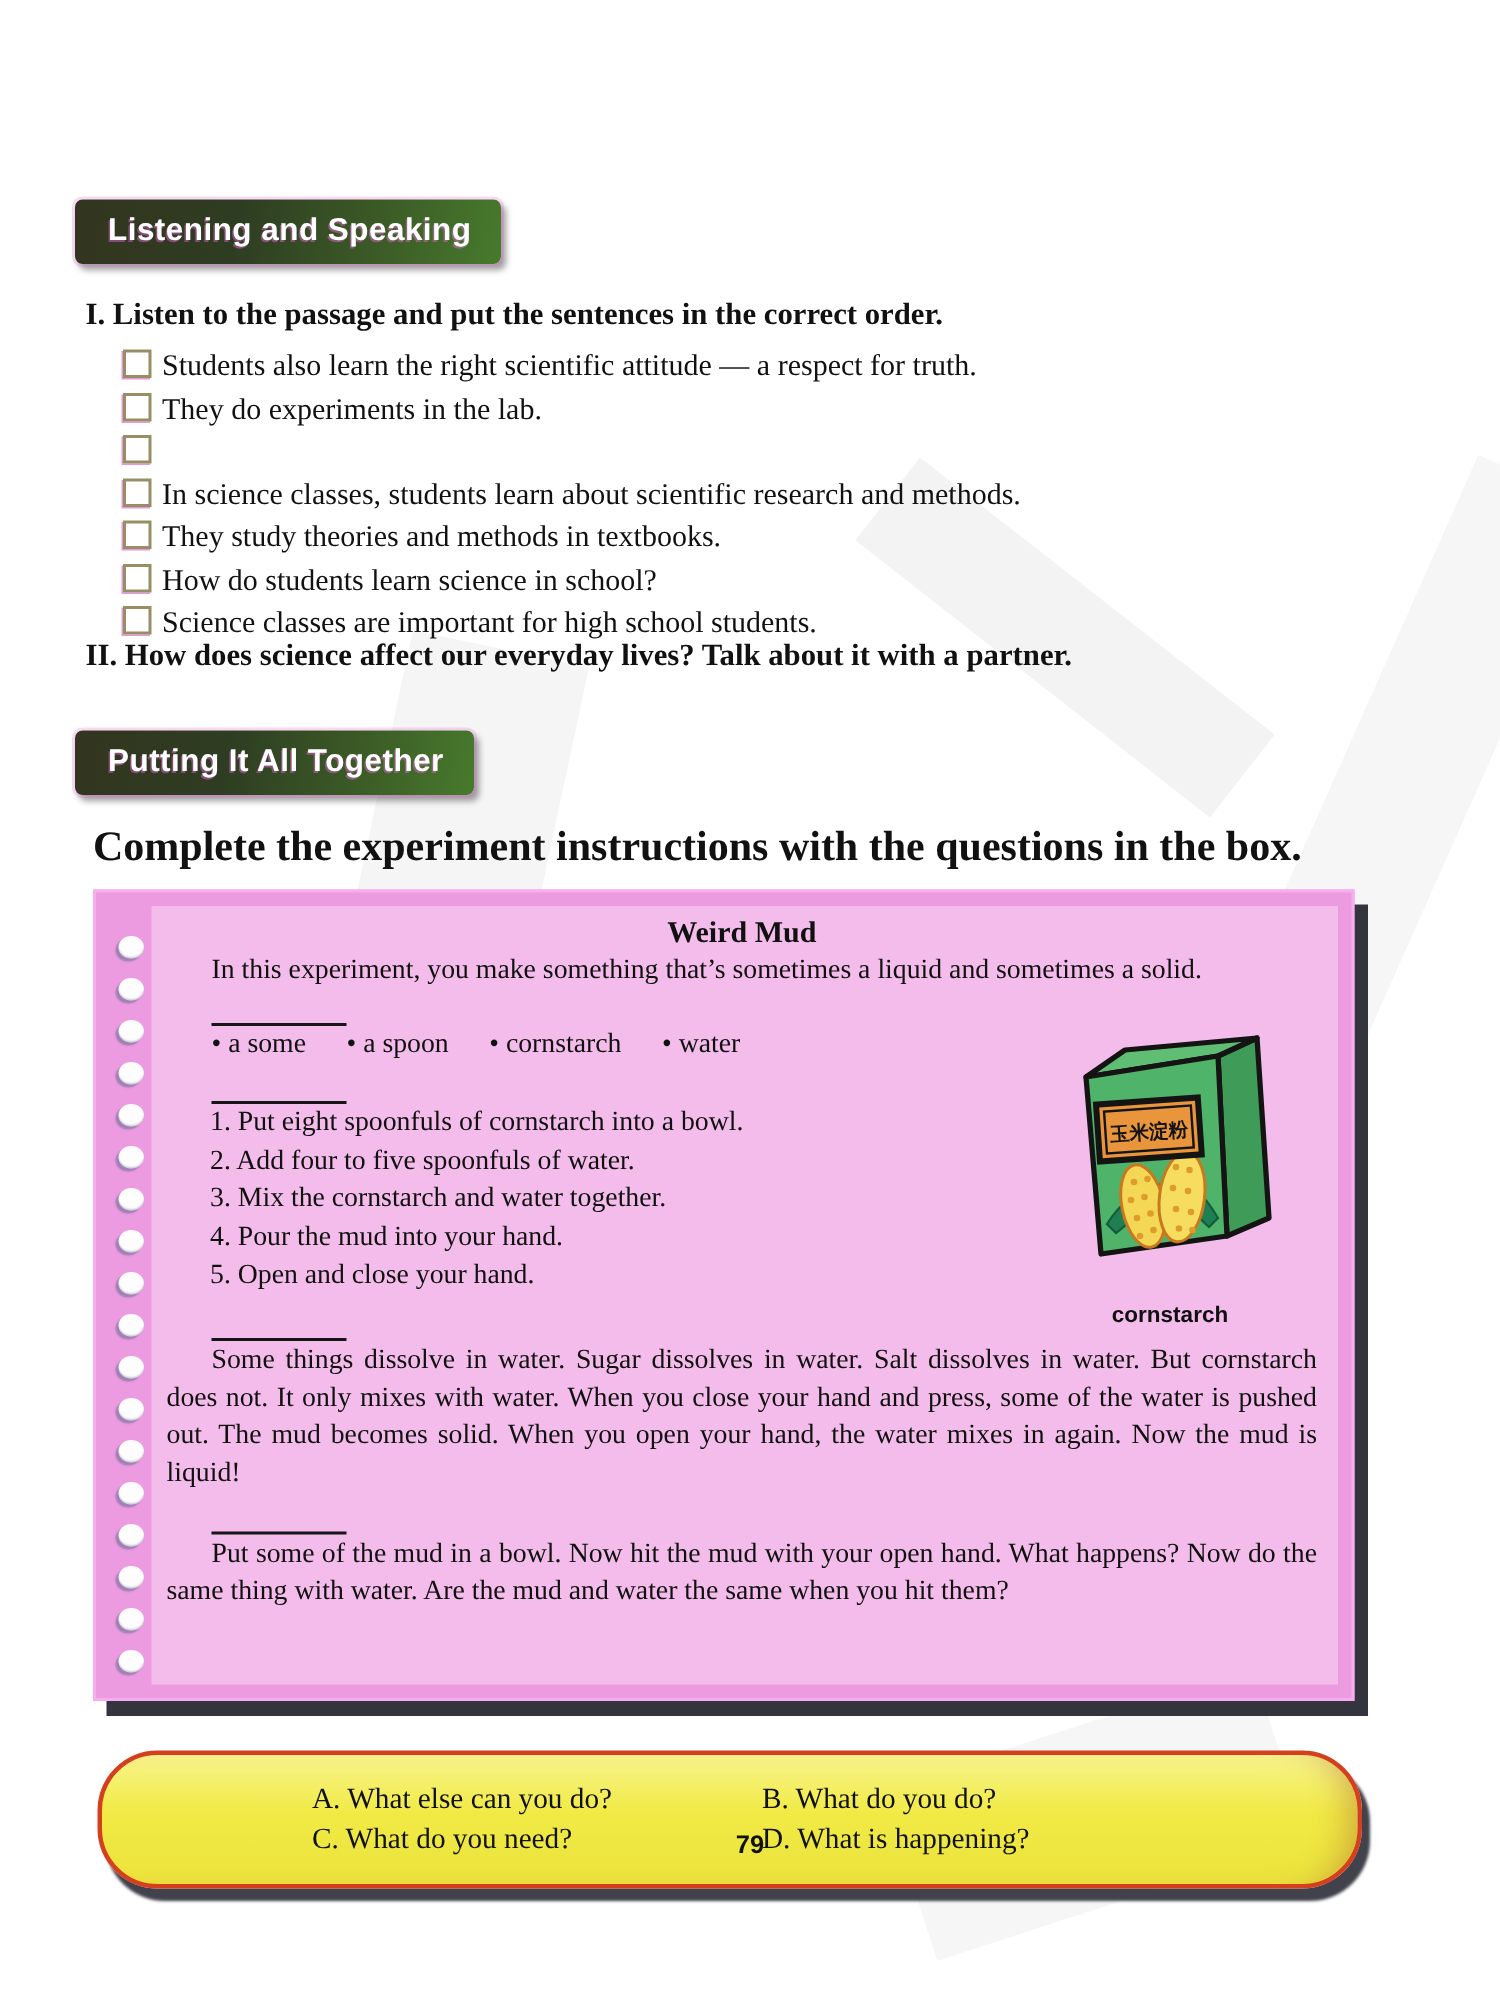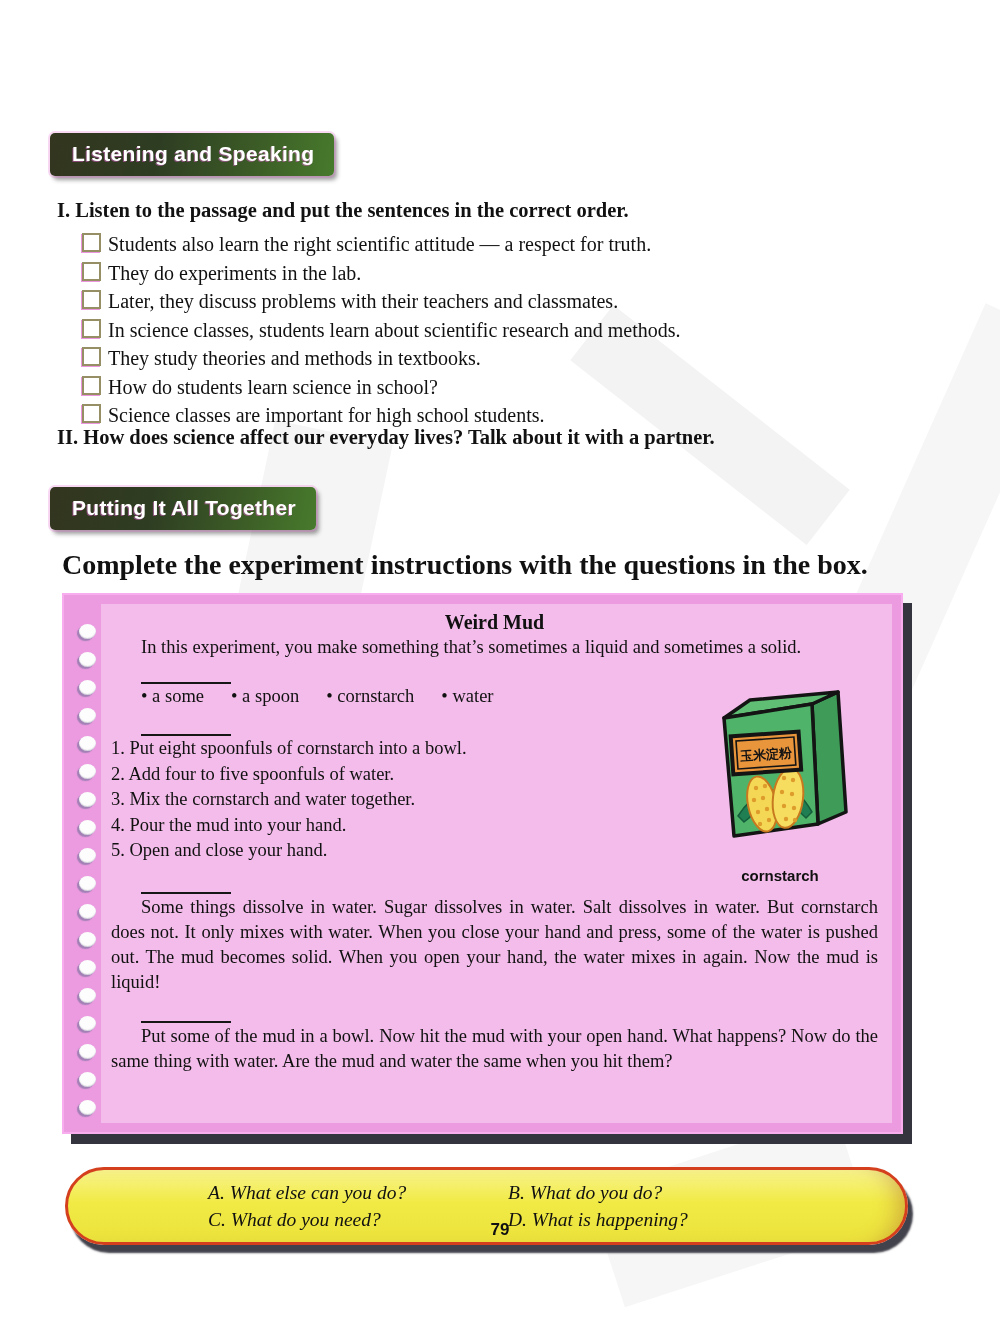--- a/index.html
+++ b/index.html
@@ -97,49 +97,48 @@
     width: 90px; height: 15px;
     border-bottom: 2.5px solid #161616;
     margin-left: 30px;
   }
   .b1 { margin-top: 9px; }
   .b2 { margin-top: 12px; }
   .b3 { margin-top: 15px; }
   .b4 { margin-top: 13px; }
   #materials-row { margin-left: 30px; display: flex; gap: 27px; }
   .mat::before { content: "\2022\00a0"; }
-  #steps-list { max-width: 540px; }
+  #steps-list { max-width: 540px; margin-left: 29px; }
   .step { height: 25.5px; white-space: nowrap; }
   .card-par { text-align: justify; margin-top: 1px; }
 
   
   #cornstarch-figure {
     position: absolute; right: 32px; top: 62px;
     width: 160px; text-align: center;
   }
   #cornstarch-caption {
     font-family: "Liberation Sans", "DejaVu Sans", sans-serif;
     font-weight: bold; font-size: 15px; margin-top: 2px; color: #101010;
   }
 
   
   #question-box {
     position: absolute;
     left: 65px; top: 1167px;
-    width: 843px; height: 78px;
+    width: 843px; height: 92px;
     background: linear-gradient(180deg, #f8f48c 0%, #f1ea45 45%, #ece33c 100%);
     border: 3px solid #d43f1e;
     border-radius: 40px;
     box-shadow: 5px 8px 2px #42424c, inset -20px 0 22px -14px rgba(150,60,40,0.35);
     display: grid;
     grid-template-columns: 300px auto;
     align-content: center;
     row-gap: 1px;
     padding-left: 140px;
-    font-style: italic;
   }
   .q { font-size: 19.5px; line-height: 26px; white-space: nowrap; }
 
   #page-number {
     position: absolute; left: 0; top: 1220px; width: 100%;
     text-align: center;
     font-family: "Liberation Sans", "DejaVu Sans", sans-serif;
     font-weight: bold; font-size: 17px;
   }
 </style>
@@ -164,21 +163,20 @@
           <span class="cb-text">Students also learn the right scientific attitude — a respect for truth.</span>
         </div>
 
         <div class="cb-row">
           <span class="cb"></span>
           <span class="cb-text">They do experiments in the lab.</span>
         </div>
 
         <div class="cb-row">
           <span class="cb"></span>
-          <span class="cb-text">Later, they discuss problems with their teachers and classmates.</span>
         </div>
 
         <div class="cb-row">
           <span class="cb"></span>
           <span class="cb-text">In science classes, students learn about scientific research and methods.</span>
         </div>
 
         <div class="cb-row">
           <span class="cb"></span>
           <span class="cb-text">They study theories and methods in textbooks.</span>

